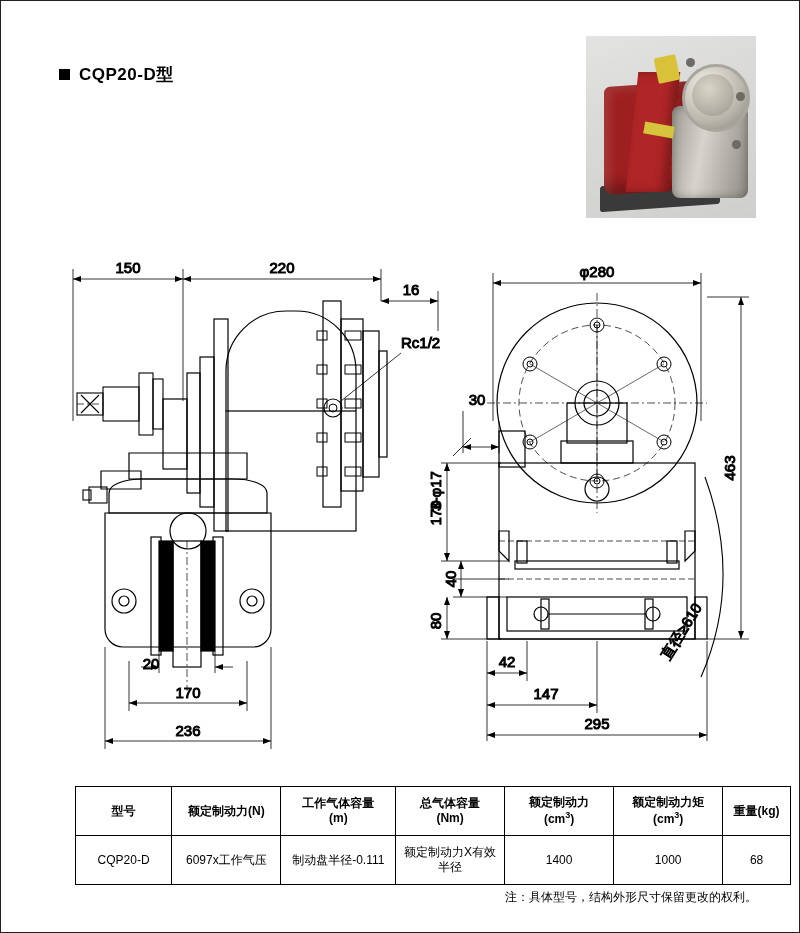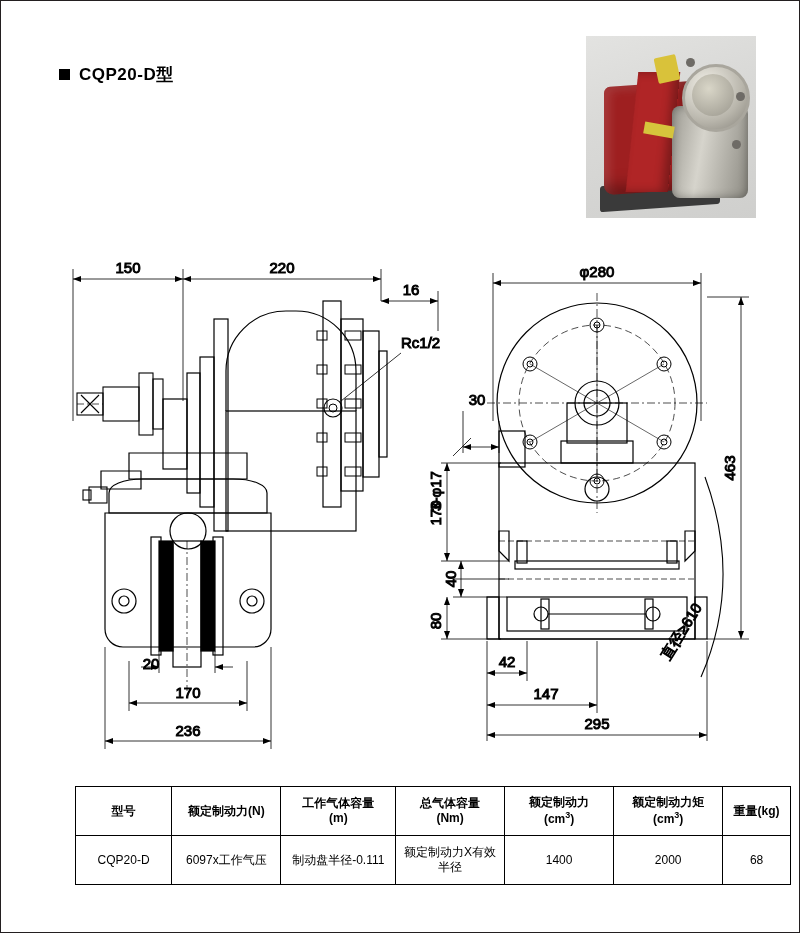--- a/index.html
+++ b/index.html
@@ -413,19 +413,20 @@
     <tbody>
       <tr>
         <td>CQP20-D</td>
         <td>6097x工作气压</td>
         <td>制动盘半径-0.111</td>
         <td>
           <span>额定制动力X有效</span><br>
           <span>半径</span>
         </td>
         <td>1400</td>
-        <td>2000</td>
+        <td>1000</td>
         <td>68</td>
       </tr>
     </tbody>
   </table>
 
+  <div class="note">注：具体型号，结构外形尺寸保留更改的权利。</div>
 </div>
 
 </body></html>

